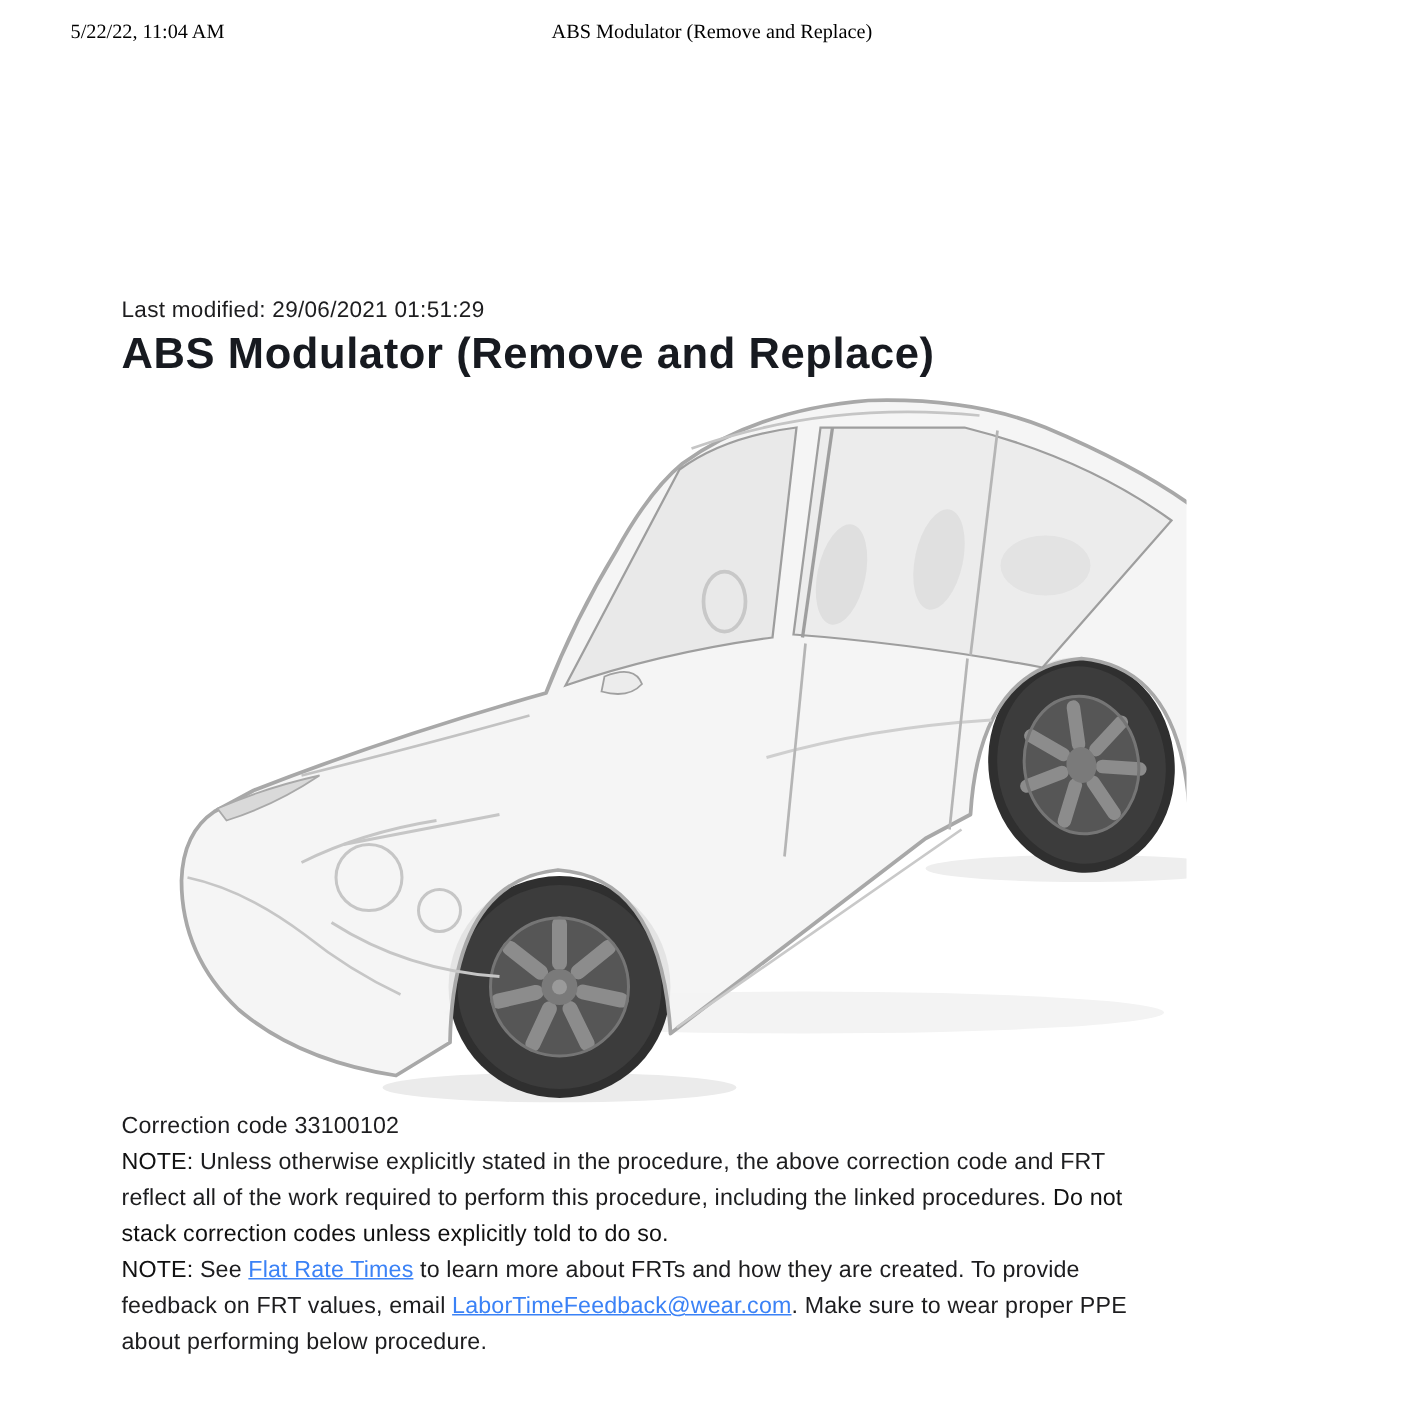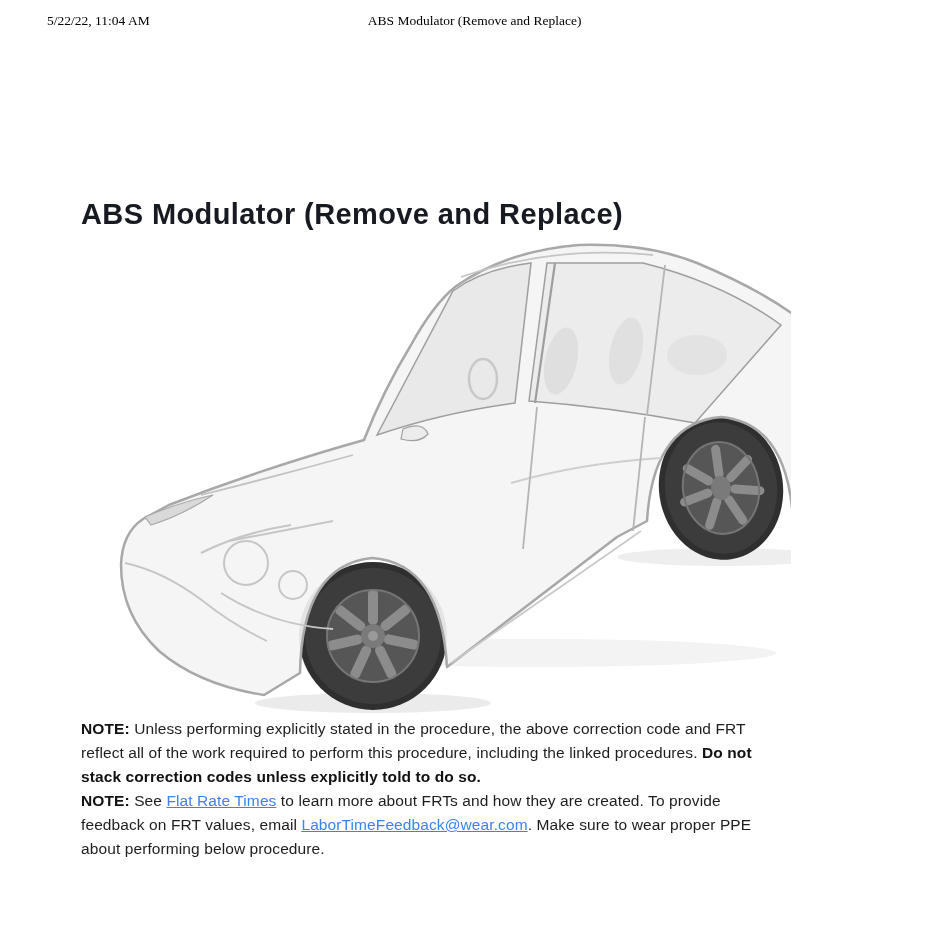--- a/index.html
+++ b/index.html
@@ -24,35 +24,36 @@
     margin:0 0 2px; color:#171a20;
   }
 
   .vehicle-figure { width:760px; margin:2px auto 4px; }
   .vehicle-figure svg { display:block; }
 
   .body-text p {
     font-size:15.5px; line-height:24px; letter-spacing:.1px;
     margin:0; color:#1d1d1f;
   }
-  .body-text strong { font-weight:700; color:#111; }
+  .body-text strong { font-weight:400; color:#111; }
   a.doc-link { color:#3b82f6; text-decoration:underline; cursor:pointer; }
 </style>
 </head>
 <body>
 
 <div class="page">
 
   <header class="print-header">
     <span class="ph-date">5/22/22, 11:04 AM</span>
     <span class="ph-title">ABS Modulator (Remove and Replace)</span>
   </header>
 
   <main class="content">
 
+    <p class="last-modified">Last modified: 29/06/2021 01:51:29</p>
 
     <h1 class="doc-title">ABS Modulator (Remove and Replace)</h1>
 
     <figure class="vehicle-figure">
       <svg viewBox="0 0 760 480" width="760" height="480" role="img" aria-label="Transparent render of vehicle">
 
         <g>
           <ellipse cx="292" cy="470" rx="118" ry="10" fill="#ebebeb"></ellipse>
           <ellipse cx="640" cy="324" rx="104" ry="9" fill="#eeeeee"></ellipse>
           <ellipse cx="455" cy="420" rx="240" ry="14" fill="#f3f3f3"></ellipse>
@@ -136,20 +137,21 @@
           <path d="M 370 430 L 560 298" stroke="#c9c9c9"></path>
         </g>
 
         <path d="M 64 284 Q 96 270 132 262 Q 102 282 70 292 Z" fill="#d9d9d9" stroke="#a9a9a9" stroke-width="1.2"></path>
 
         <path d="M 322 196 Q 342 188 347 201 Q 338 211 320 206 Z" fill="#ececec" stroke="#a0a0a0" stroke-width="1.2"></path>
       </svg>
     </figure>
 
     <div class="body-text">
+      <p>Correction code 33100102</p>
 
-      <p><strong>NOTE:</strong><span> Unless performing explicitly stated in the procedure, the above correction code and FRT reflect all of the work required to perform this procedure, including the linked procedures. </span><strong>Do not stack correction codes unless explicitly told to do so.</strong></p>
+      <p><strong>NOTE:</strong><span> Unless otherwise explicitly stated in the procedure, the above correction code and FRT reflect all of the work required to perform this procedure, including the linked procedures. </span><strong>Do not stack correction codes unless explicitly told to do so.</strong></p>
 
       <p><strong>NOTE:</strong><span> See </span><a class="doc-link">Flat Rate Times</a><span> to learn more about FRTs and how they are created. To provide feedback on FRT values, email </span><a class="doc-link">LaborTimeFeedback@wear.com</a><span>. Make sure to wear proper PPE about performing below procedure.</span></p>
     </div>
 
   </main>
 </div>
 
 </body></html>

